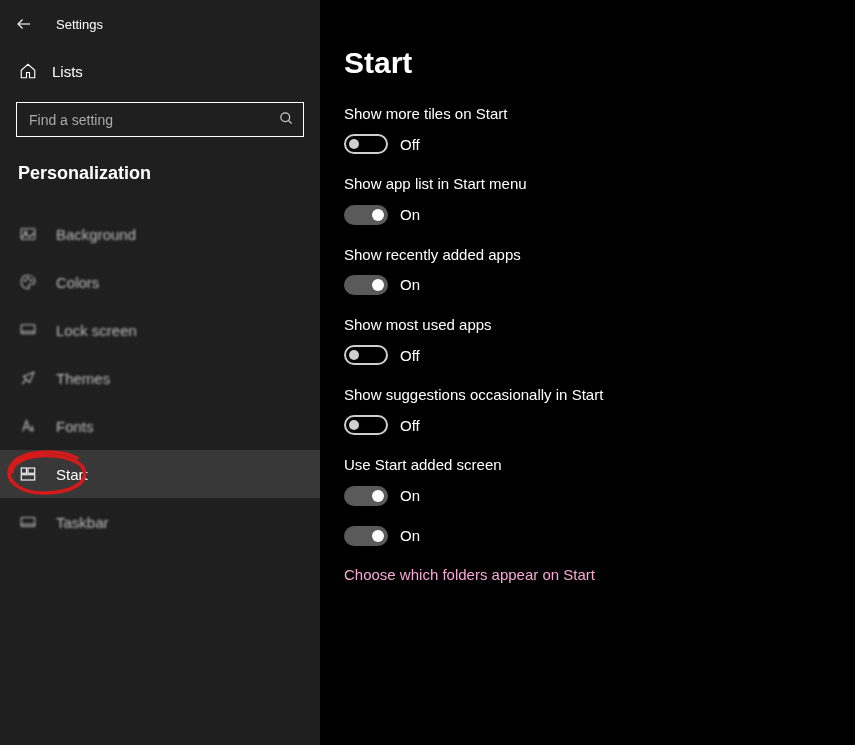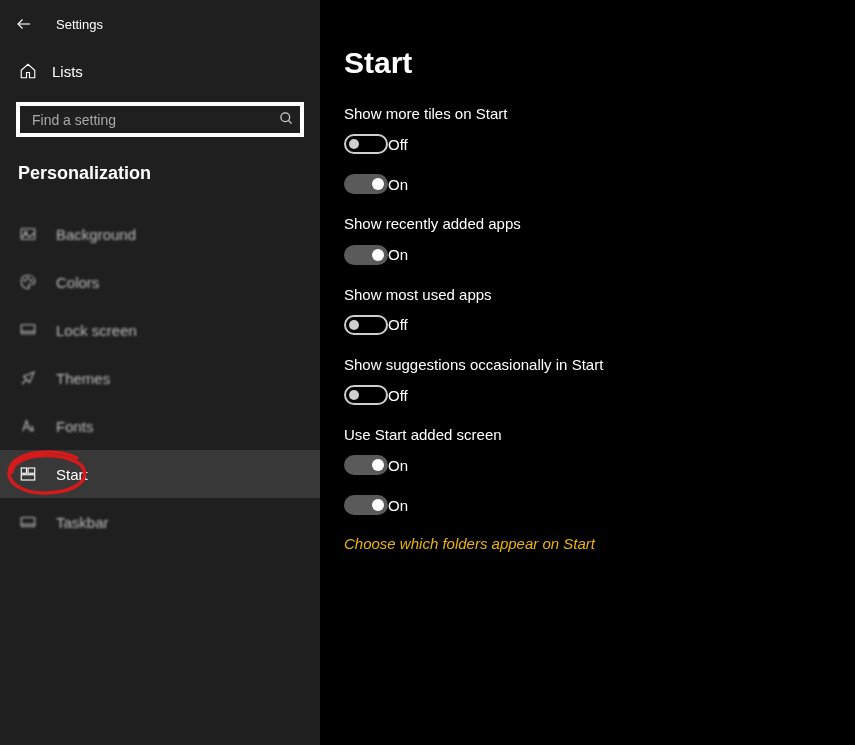--- a/index.html
+++ b/index.html
@@ -45,21 +45,21 @@
   }
   .home-row .lbl { font-size: 15px; }
   .search-wrap {
     margin: 8px 16px 8px 16px;
     position: relative;
   }
   .search {
     width: 100%;
     height: 35px;
     background: #1f1f1f;
-    border: 4px solid #ffffff;
+    border: 1px solid #ffffff;
     color: #fdba74;
     padding: 0 34px 0 12px;
     font-size: 14px;
     outline: none;
   }
   .search::placeholder { color: #a9a9a9; }
   .search-icon {
     position: absolute;
     right: 10px;
     top: 50%;
@@ -123,20 +123,21 @@
     max-width: 470px;
   }
   .setting-label {
     font-size: 15px;
     margin-bottom: 10px;
     line-height: 1.35;
   }
   .toggle-row {
     display: flex;
     align-items: center;
+    gap: 12px;
   }
   .toggle {
     width: 44px;
     height: 20px;
     border-radius: 10px;
     position: relative;
     cursor: pointer;
   }
   .toggle.off {
     border: 2px solid #cfcfcf;
@@ -158,24 +159,23 @@
     content: "";
     position: absolute;
     width: 12px; height: 12px;
     border-radius: 50%;
     background: #fff;
     top: 2px; right: 2px;
   }
   .toggle-state { font-size: 15px; color: #fff; }
   .link-text {
     font-size: 15px;
-    color: #eab308;
+    color: #f9a8d4;
     margin-top: 12px;
     cursor: pointer;
-    font-style: italic;
   }
 </style>
 </head>
 <body>
 
 <div class="sidebar">
   <div class="header-row">
     <div class="back-btn">
       <svg width="18" height="18" viewBox="0 0 24 24" fill="none" stroke="#fff" stroke-width="1.5">
           <line x1="20" y1="12" x2="4" y2="12"></line>
@@ -283,20 +283,21 @@
 
   <div class="setting">
     <div class="setting-label">Show more tiles on Start</div>
     <div class="toggle-row">
       <div class="toggle off"></div>
       <div class="toggle-state">Off</div>
     </div>
   </div>
 
   <div class="setting">
+    <div class="setting-label">Show app list in Start menu</div>
     <div class="toggle-row">
       <div class="toggle on"></div>
       <div class="toggle-state">On</div>
     </div>
   </div>
 
   <div class="setting">
     <div class="setting-label">Show recently added apps</div>
     <div class="toggle-row">
       <div class="toggle on"></div>

